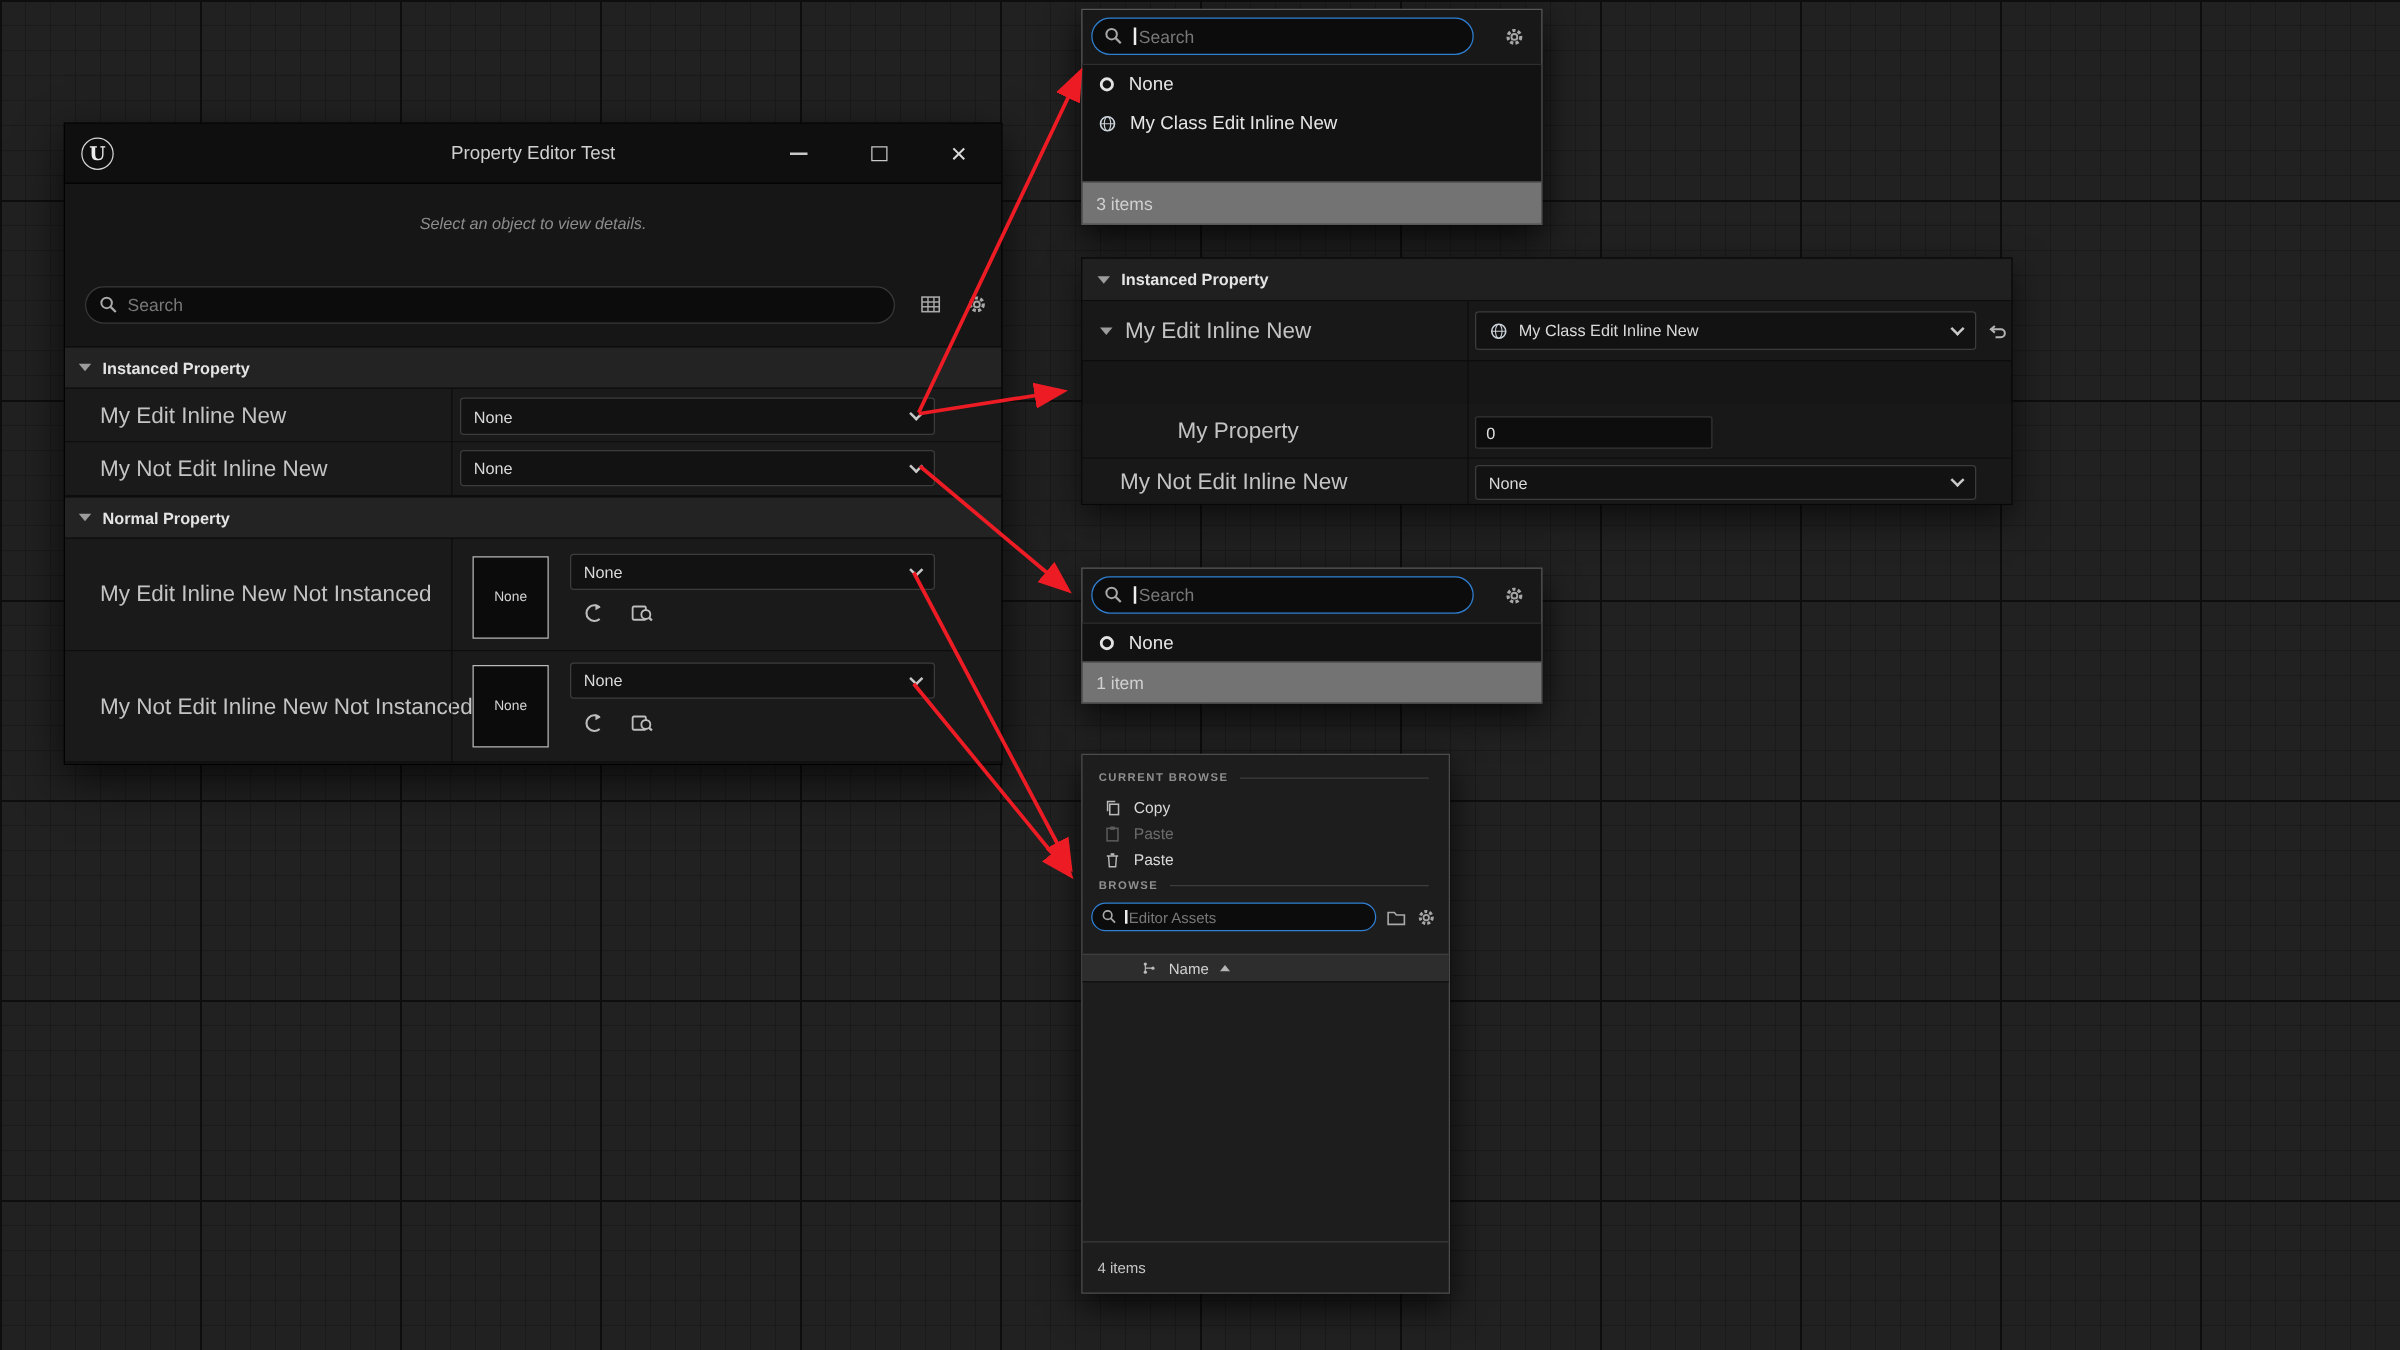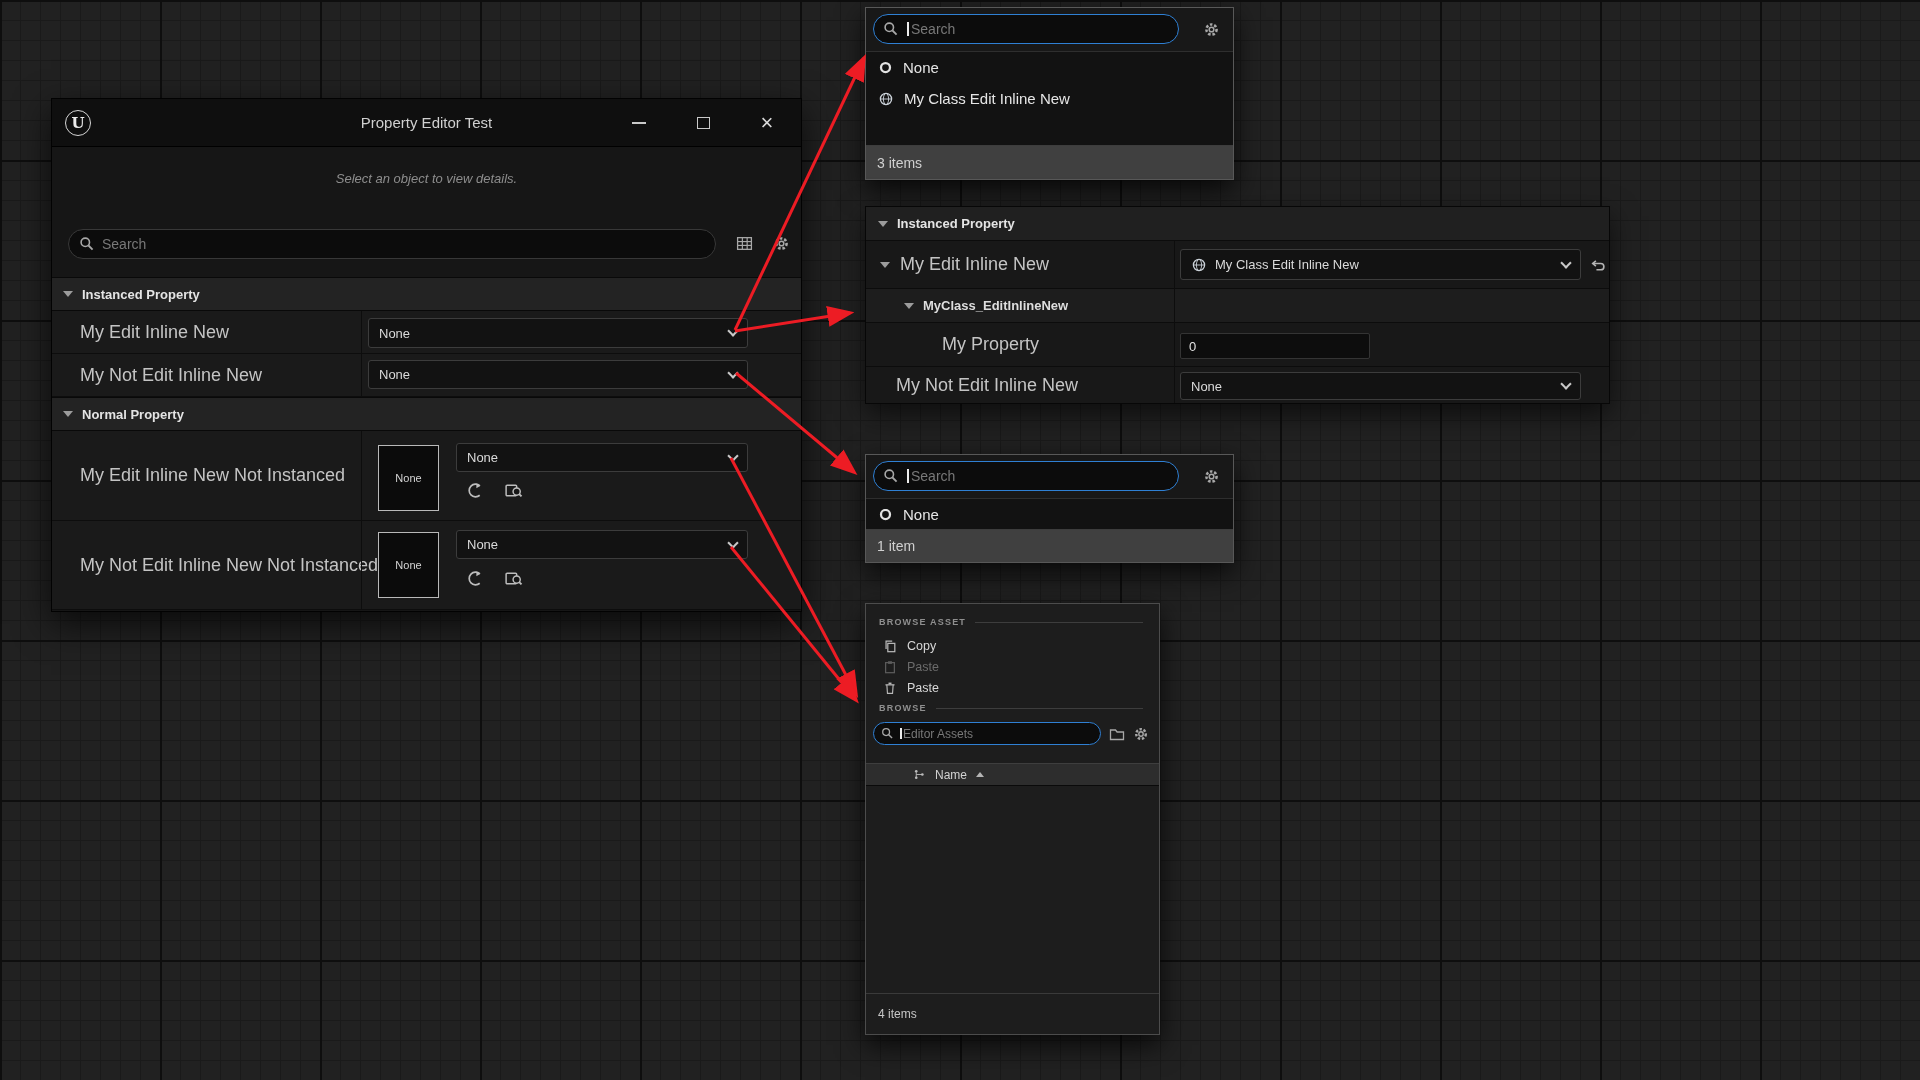--- a/index.html
+++ b/index.html
@@ -36,21 +36,21 @@
   .prow{background:#1a1a1a;border-bottom:1px solid #0d0d0d;display:flex;align-items:center;}
   .plabel{font-size:18px;color:#c4c4c4;white-space:nowrap;}
   .combo{background:#121212;border:1px solid #3c3c3c;border-radius:3px;display:flex;align-items:center;font-size:13px;color:#dadada;padding:0 10px;gap:8px;}
   .combo .val{white-space:nowrap;}
   .chev{width:8px;height:8px;border-right:2px solid #c9c9c9;border-bottom:2px solid #c9c9c9;transform:rotate(45deg);margin-left:auto;margin-top:-4px;flex:none;}
   .vsplit{background:#0d0d0d;width:1px;}
   .thumb{background:#0b0b0b;border:1px solid #b9b9b9;display:flex;align-items:center;justify-content:center;font-size:11px;color:#d4d4d4;}
   .popup{background:#181818;border:1px solid #585858;box-shadow:0 10px 26px rgba(0,0,0,.75);}
   .plist{background:#121212;border-top:1px solid #2e2e2e;}
   .litem{display:flex;align-items:center;gap:10px;padding-left:12px;font-size:15px;color:#e6e6e6;}
-  .pfooter{background:#404040;border-top:1px solid #3d3d3d;display:flex;align-items:center;padding-left:11px;font-size:14px;color:#d0d0d0;}
+  .pfooter{background:#737373;border-top:1px solid #3d3d3d;display:flex;align-items:center;padding-left:11px;font-size:14px;color:#d0d0d0;}
   .panel{background:#161616;border:1px solid #070707;box-shadow:0 10px 26px rgba(0,0,0,.6);}
   .panel-header{background:#202020;border-bottom:1px solid #0c0c0c;display:flex;align-items:center;gap:9px;font-weight:bold;font-size:13px;color:#e4e4e4;}
   .panel-row{background:#181818;border-bottom:1px solid #0c0c0c;display:flex;align-items:center;}
   .subheader{background:#1d1d1d;border-bottom:1px solid #0c0c0c;display:flex;align-items:center;gap:9px;font-weight:bold;font-size:13px;color:#dedede;}
   .valuebox{background:#0d0d0d;border:1px solid #343434;border-radius:2px;display:flex;align-items:center;padding-left:8px;font-size:13px;color:#e2e2e2;}
   .menu{background:#1d1d1d;border:1px solid #4c4c4c;box-shadow:0 10px 26px rgba(0,0,0,.75);}
   .heading{display:flex;align-items:center;gap:9px;font-size:9px;font-weight:bold;letter-spacing:1.2px;color:#8f8f8f;}
   .hline{flex:1;height:1px;background:#3d3d3d;margin-right:10px;}
   .mitem{display:flex;align-items:center;gap:10px;padding-left:17px;font-size:12.5px;color:#d8d8d8;}
   .mitem.disabled{color:#6b6b6b;}
@@ -266,24 +266,20 @@
       <svg class="ic" style="width:16px;height:16px;color:#ccd3da;">
           <use href="#i-sphere"></use>
         </svg>
       <span class="val">My Class Edit Inline New</span>
       <div class="chev"></div>
     </div>
     <svg class="ic abs" style="left:723px;top:49px;width:17px;height:17px;color:#b5b5b5;">
         <use href="#i-reset"></use>
       </svg>
 
-    <div class="subheader abs" style="left:0;top:82px;width:743px;height:34px;padding-left:38px;">
-      <div class="tridown"></div>
-      <span>MyClass_EditInlineNew</span>
-    </div>
 
     <div class="panel-row abs" style="left:0;top:116px;width:743px;height:44px;">
       <span class="plabel" style="padding-left:76px;">My Property</span>
     </div>
     <div class="valuebox abs" style="left:314px;top:126px;width:190px;height:26px;">
       <span>0</span>
     </div>
 
     <div class="panel-row abs" style="left:0;top:160px;width:743px;height:36px;border-bottom:none;">
       <span class="plabel" style="padding-left:30px;">My Not Edit Inline New</span>
@@ -312,21 +308,21 @@
             <use href="#i-ring"></use>
           </svg>
         <span>None</span>
       </div>
     </div>
     <div class="pfooter abs" style="left:0;top:74px;width:367px;height:33px;">1 item</div>
   </div>
 
   <div class="menu abs" style="left:865px;top:603px;width:295px;height:432px;">
     <div class="heading abs" style="left:13px;top:13px;width:274px;">
-      <span>BROWSE ASSET</span>
+      <span>CURRENT BROWSE</span>
         <div class="hline"></div>
     </div>
     <div class="mitem abs" style="left:0;top:31px;width:293px;height:21px;">
       <svg class="ic" style="width:14px;height:14px;color:#b9b9b9;">
           <use href="#i-copy"></use>
         </svg>
       <span>Copy</span>
     </div>
     <div class="mitem disabled abs" style="left:0;top:52px;width:293px;height:21px;">
       <svg class="ic" style="width:14px;height:14px;">

